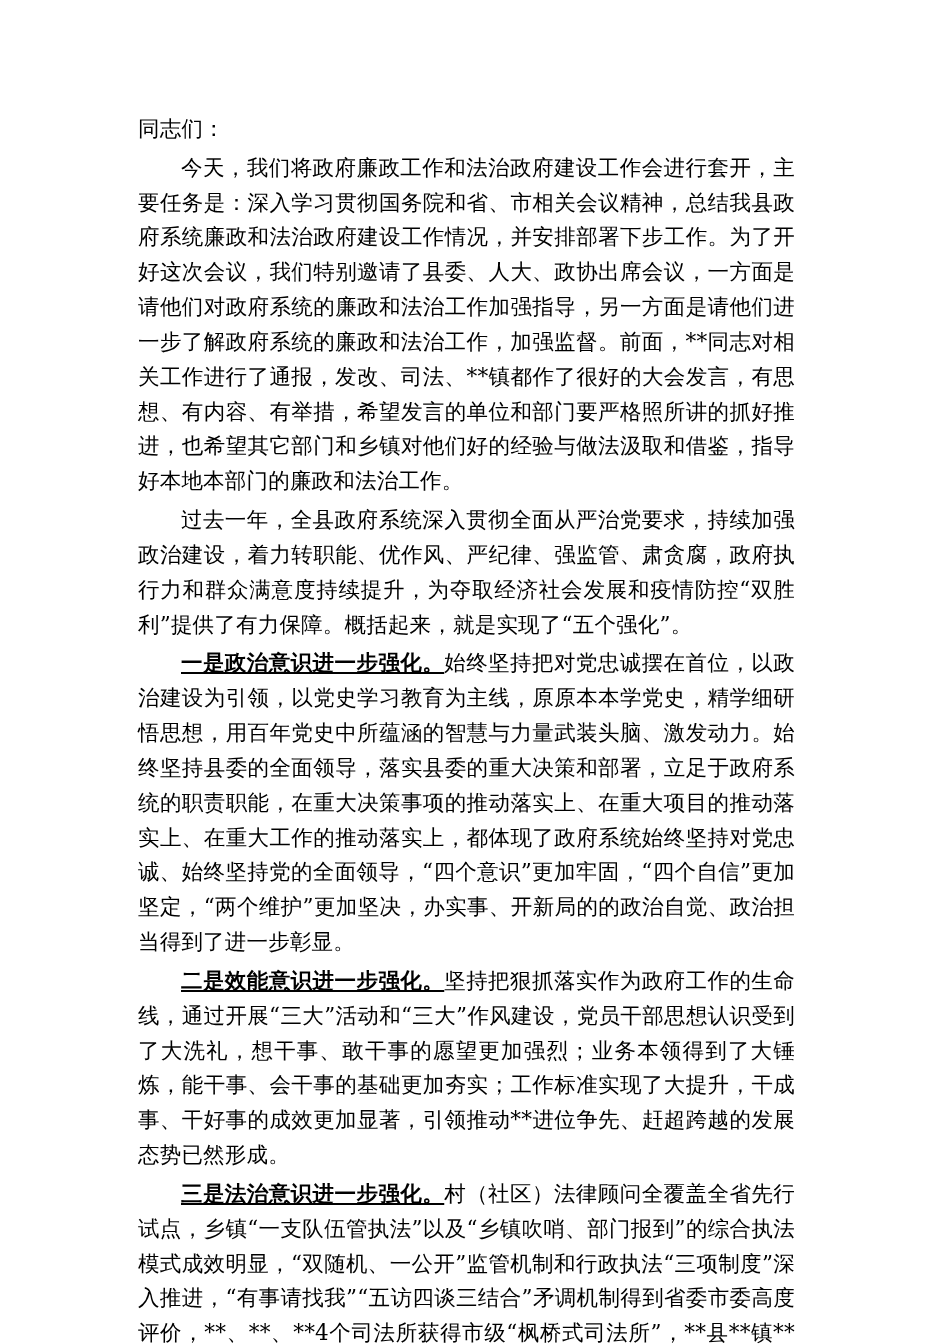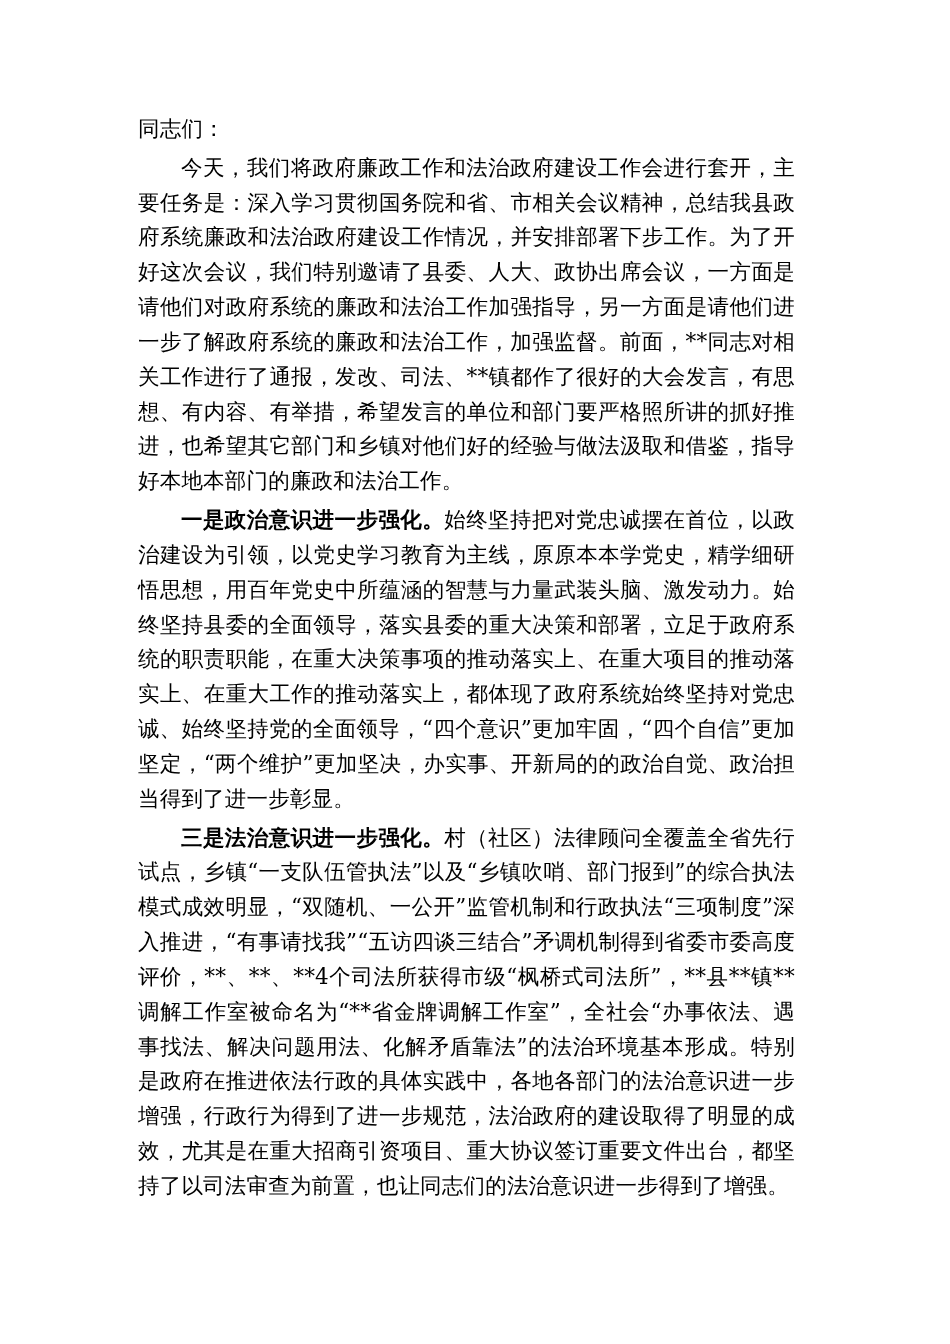--- a/index.html
+++ b/index.html
@@ -34,32 +34,35 @@
     text-indent: 2em;
   }
   .para.no-indent {
     text-indent: 0;
   }
   .para + .para {
     margin-top: 4px;
   }
   .lead {
     font-weight: bold;
+    text-decoration: underline;
   }
 </style>
 </head>
 <body>
 
 <div class="page">
   <div class="doc-body">
 
     <p class="para no-indent">同志们：</p>
 
     <p class="para"><span>今天，我们将政府廉政工作和法治政府建设工作会进行套开，主要任务是：深入学习贯彻国务院和省、市相关会议精神，总结我县政府系统廉政和法治政府建设工作情况，并安排部署下步工作。为了开好这次会议，我们特别邀请了县委、人大、政协出席会议，一方面是请他们对政府系统的廉政和法治工作加强指导，另一方面是请他们进一步了解政府系统的廉政和法治工作，加强监督。前面，**同志对相关工作进行了通报，发改、司法、**镇都作了很好的大会发言，有思想、有内容、有举措，希望发言的单位和部门要严格照所讲的抓好推进，也希望其它部门和乡镇对他们好的经验与做法汲取和借鉴，指导好本地本部门的廉政和法治工作。</span></p>
 
+    <p class="para"><span>过去一年，全县政府系统深入贯彻全面从严治党要求，持续加强政治建设，着力转职能、优作风、严纪律、强监管、肃贪腐，政府执行力和群众满意度持续提升，为夺取经济社会发展和疫情防控“双胜利”提供了有力保障。概括起来，就是实现了“五个强化”。</span></p>
 
     <p class="para"><span class="lead">一是政治意识进一步强化。</span><span>始终坚持把对党忠诚摆在首位，以政治建设为引领，以党史学习教育为主线，原原本本学党史，精学细研悟思想，用百年党史中所蕴涵的智慧与力量武装头脑、激发动力。始终坚持县委的全面领导，落实县委的重大决策和部署，立足于政府系统的职责职能，在重大决策事项的推动落实上、在重大项目的推动落实上、在重大工作的推动落实上，都体现了政府系统始终坚持对党忠诚、始终坚持党的全面领导，“四个意识”更加牢固，“四个自信”更加坚定，“两个维护”更加坚决，办实事、开新局的的政治自觉、政治担当得到了进一步彰显。</span></p>
 
+    <p class="para"><span class="lead">二是效能意识进一步强化。</span><span>坚持把狠抓落实作为政府工作的生命线，通过开展“三大”活动和“三大”作风建设，党员干部思想认识受到了大洗礼，想干事、敢干事的愿望更加强烈；业务本领得到了大锤炼，能干事、会干事的基础更加夯实；工作标准实现了大提升，干成事、干好事的成效更加显著，引领推动**进位争先、赶超跨越的发展态势已然形成。</span></p>
 
     <p class="para"><span class="lead">三是法治意识进一步强化。</span><span>村（社区）法律顾问全覆盖全省先行试点，乡镇“一支队伍管执法”以及“乡镇吹哨、部门报到”的综合执法模式成效明显，“双随机、一公开”监管机制和行政执法“三项制度”深入推进，“有事请找我”“五访四谈三结合”矛调机制得到省委市委高度评价，**、**、**4个司法所获得市级“枫桥式司法所”，**县**镇**调解工作室被命名为“**省金牌调解工作室”，全社会“办事依法、遇事找法、解决问题用法、化解矛盾靠法”的法治环境基本形成。特别是政府在推进依法行政的具体实践中，各地各部门的法治意识进一步增强，行政行为得到了进一步规范，法治政府的建设取得了明显的成效，尤其是在重大招商引资项目、重大协议签订重要文件出台，都坚持了以司法审查为前置，也让同志们的法治意识进一步得到了增强。</span></p>
 
   </div>
 </div>
 
 </body></html>

